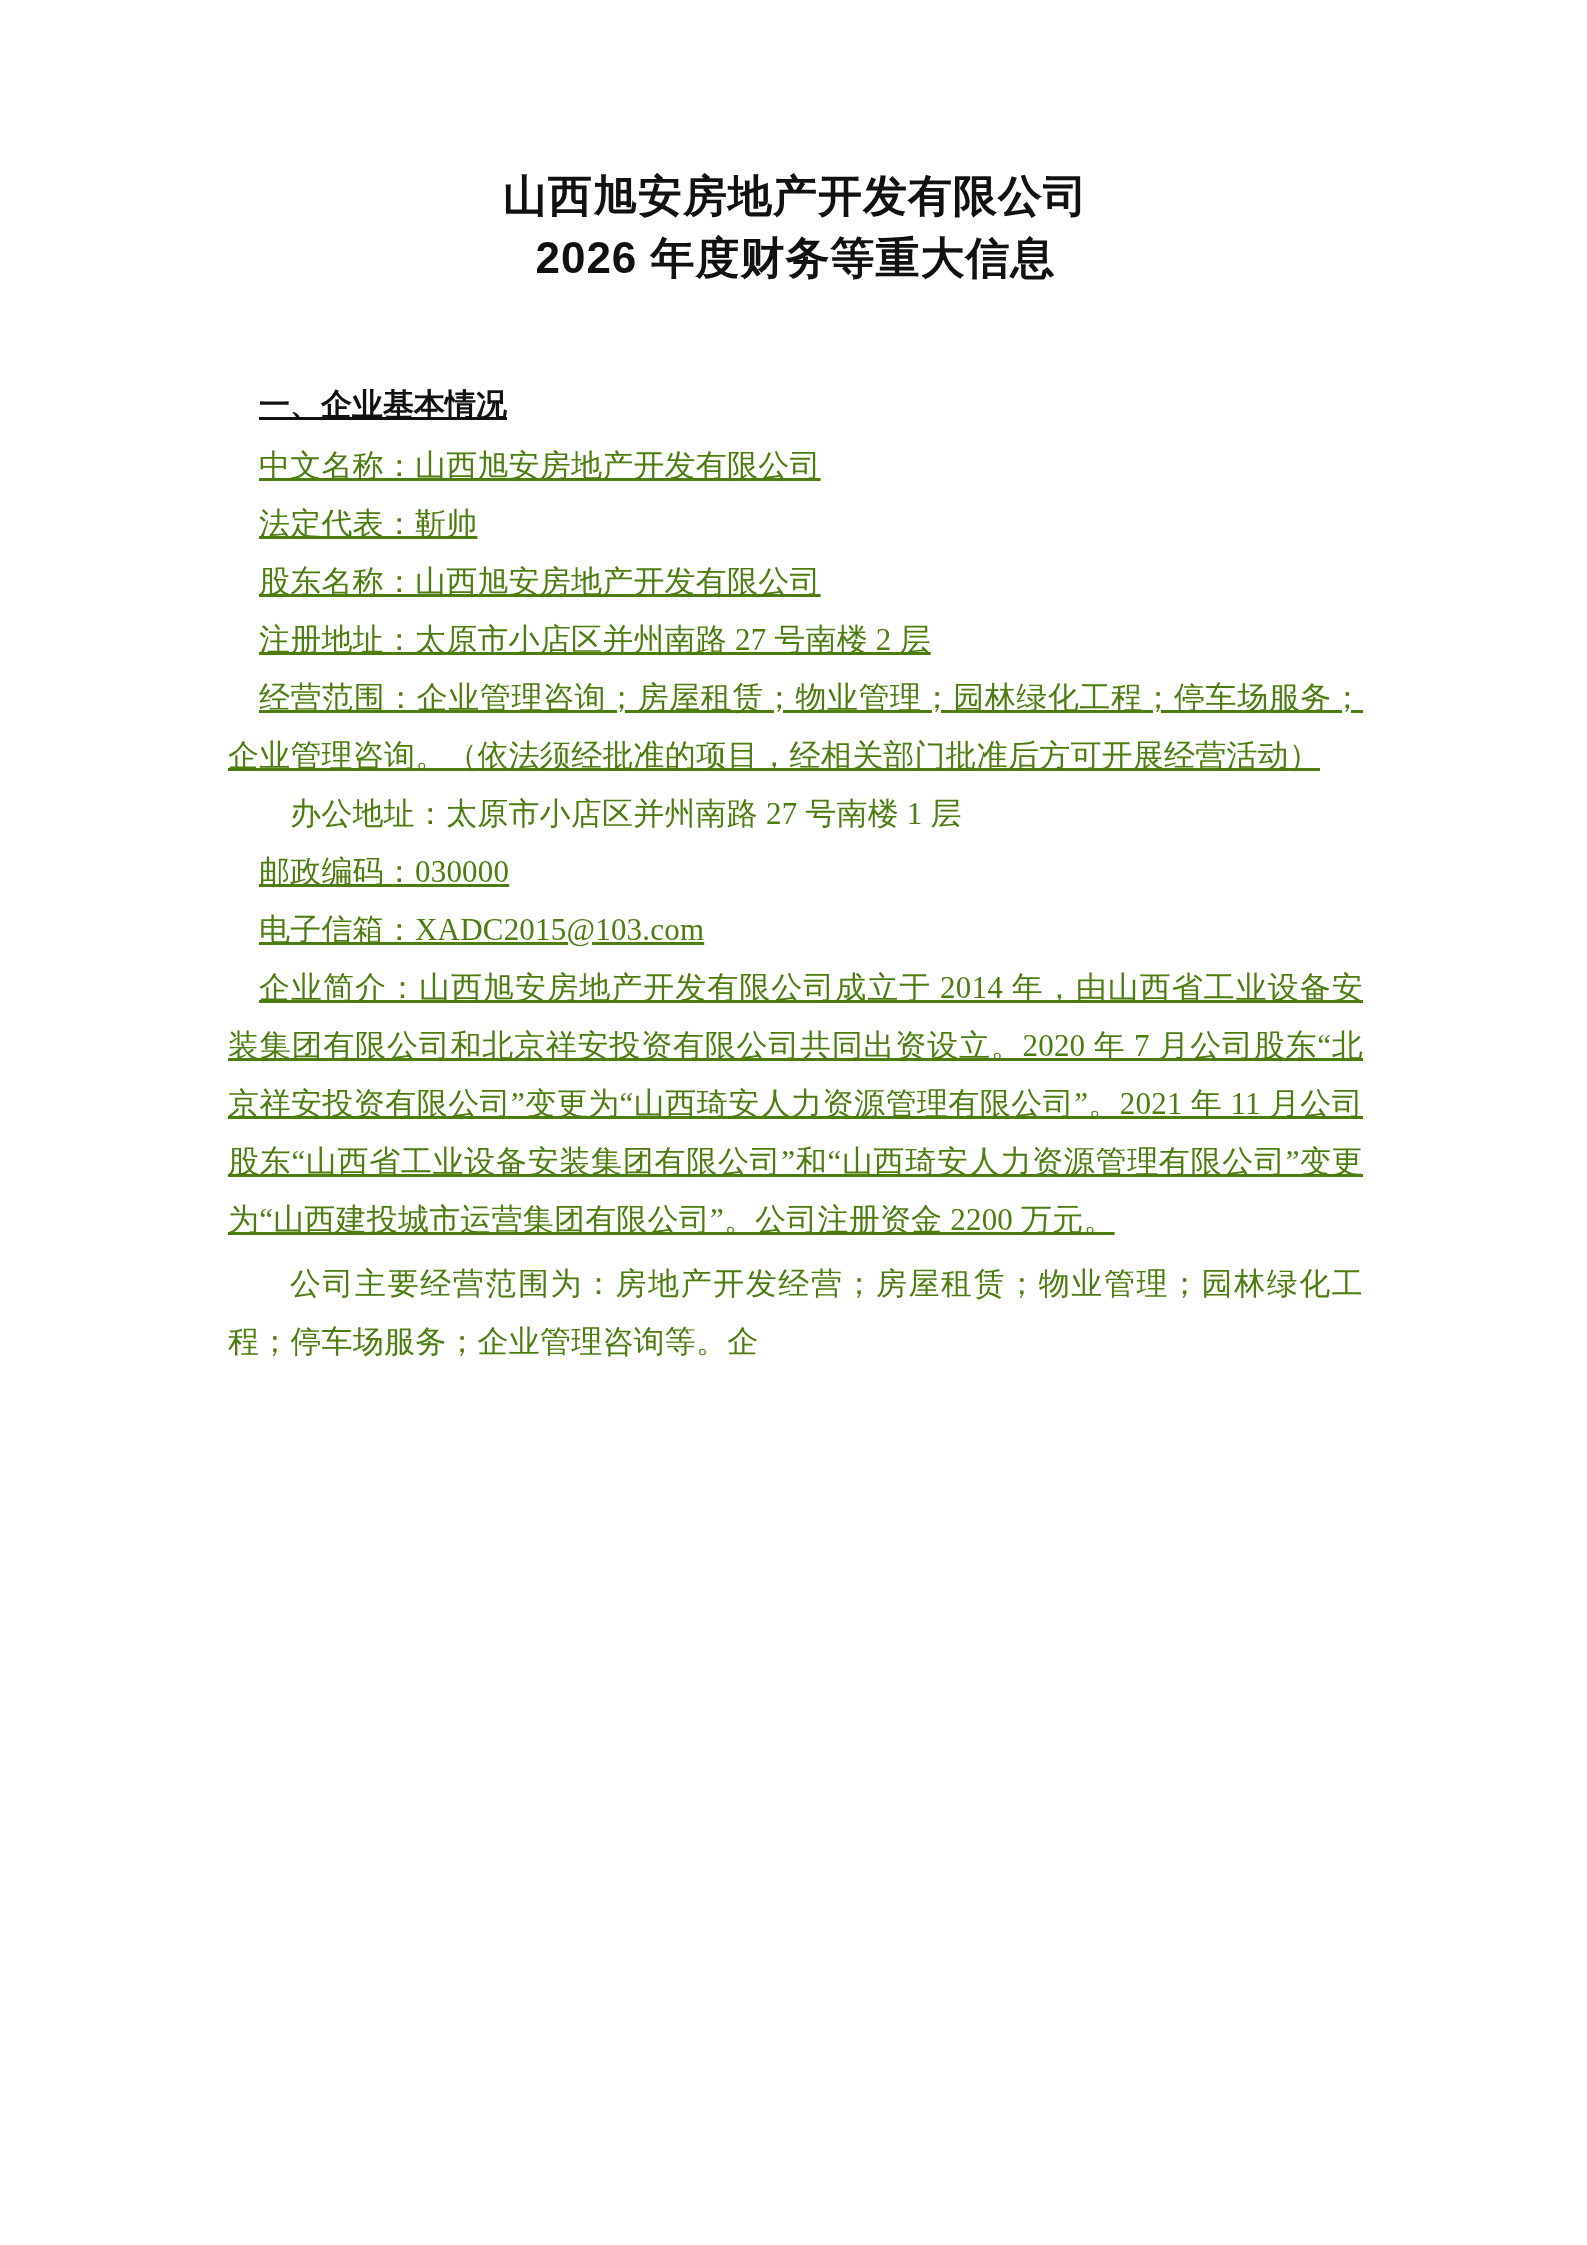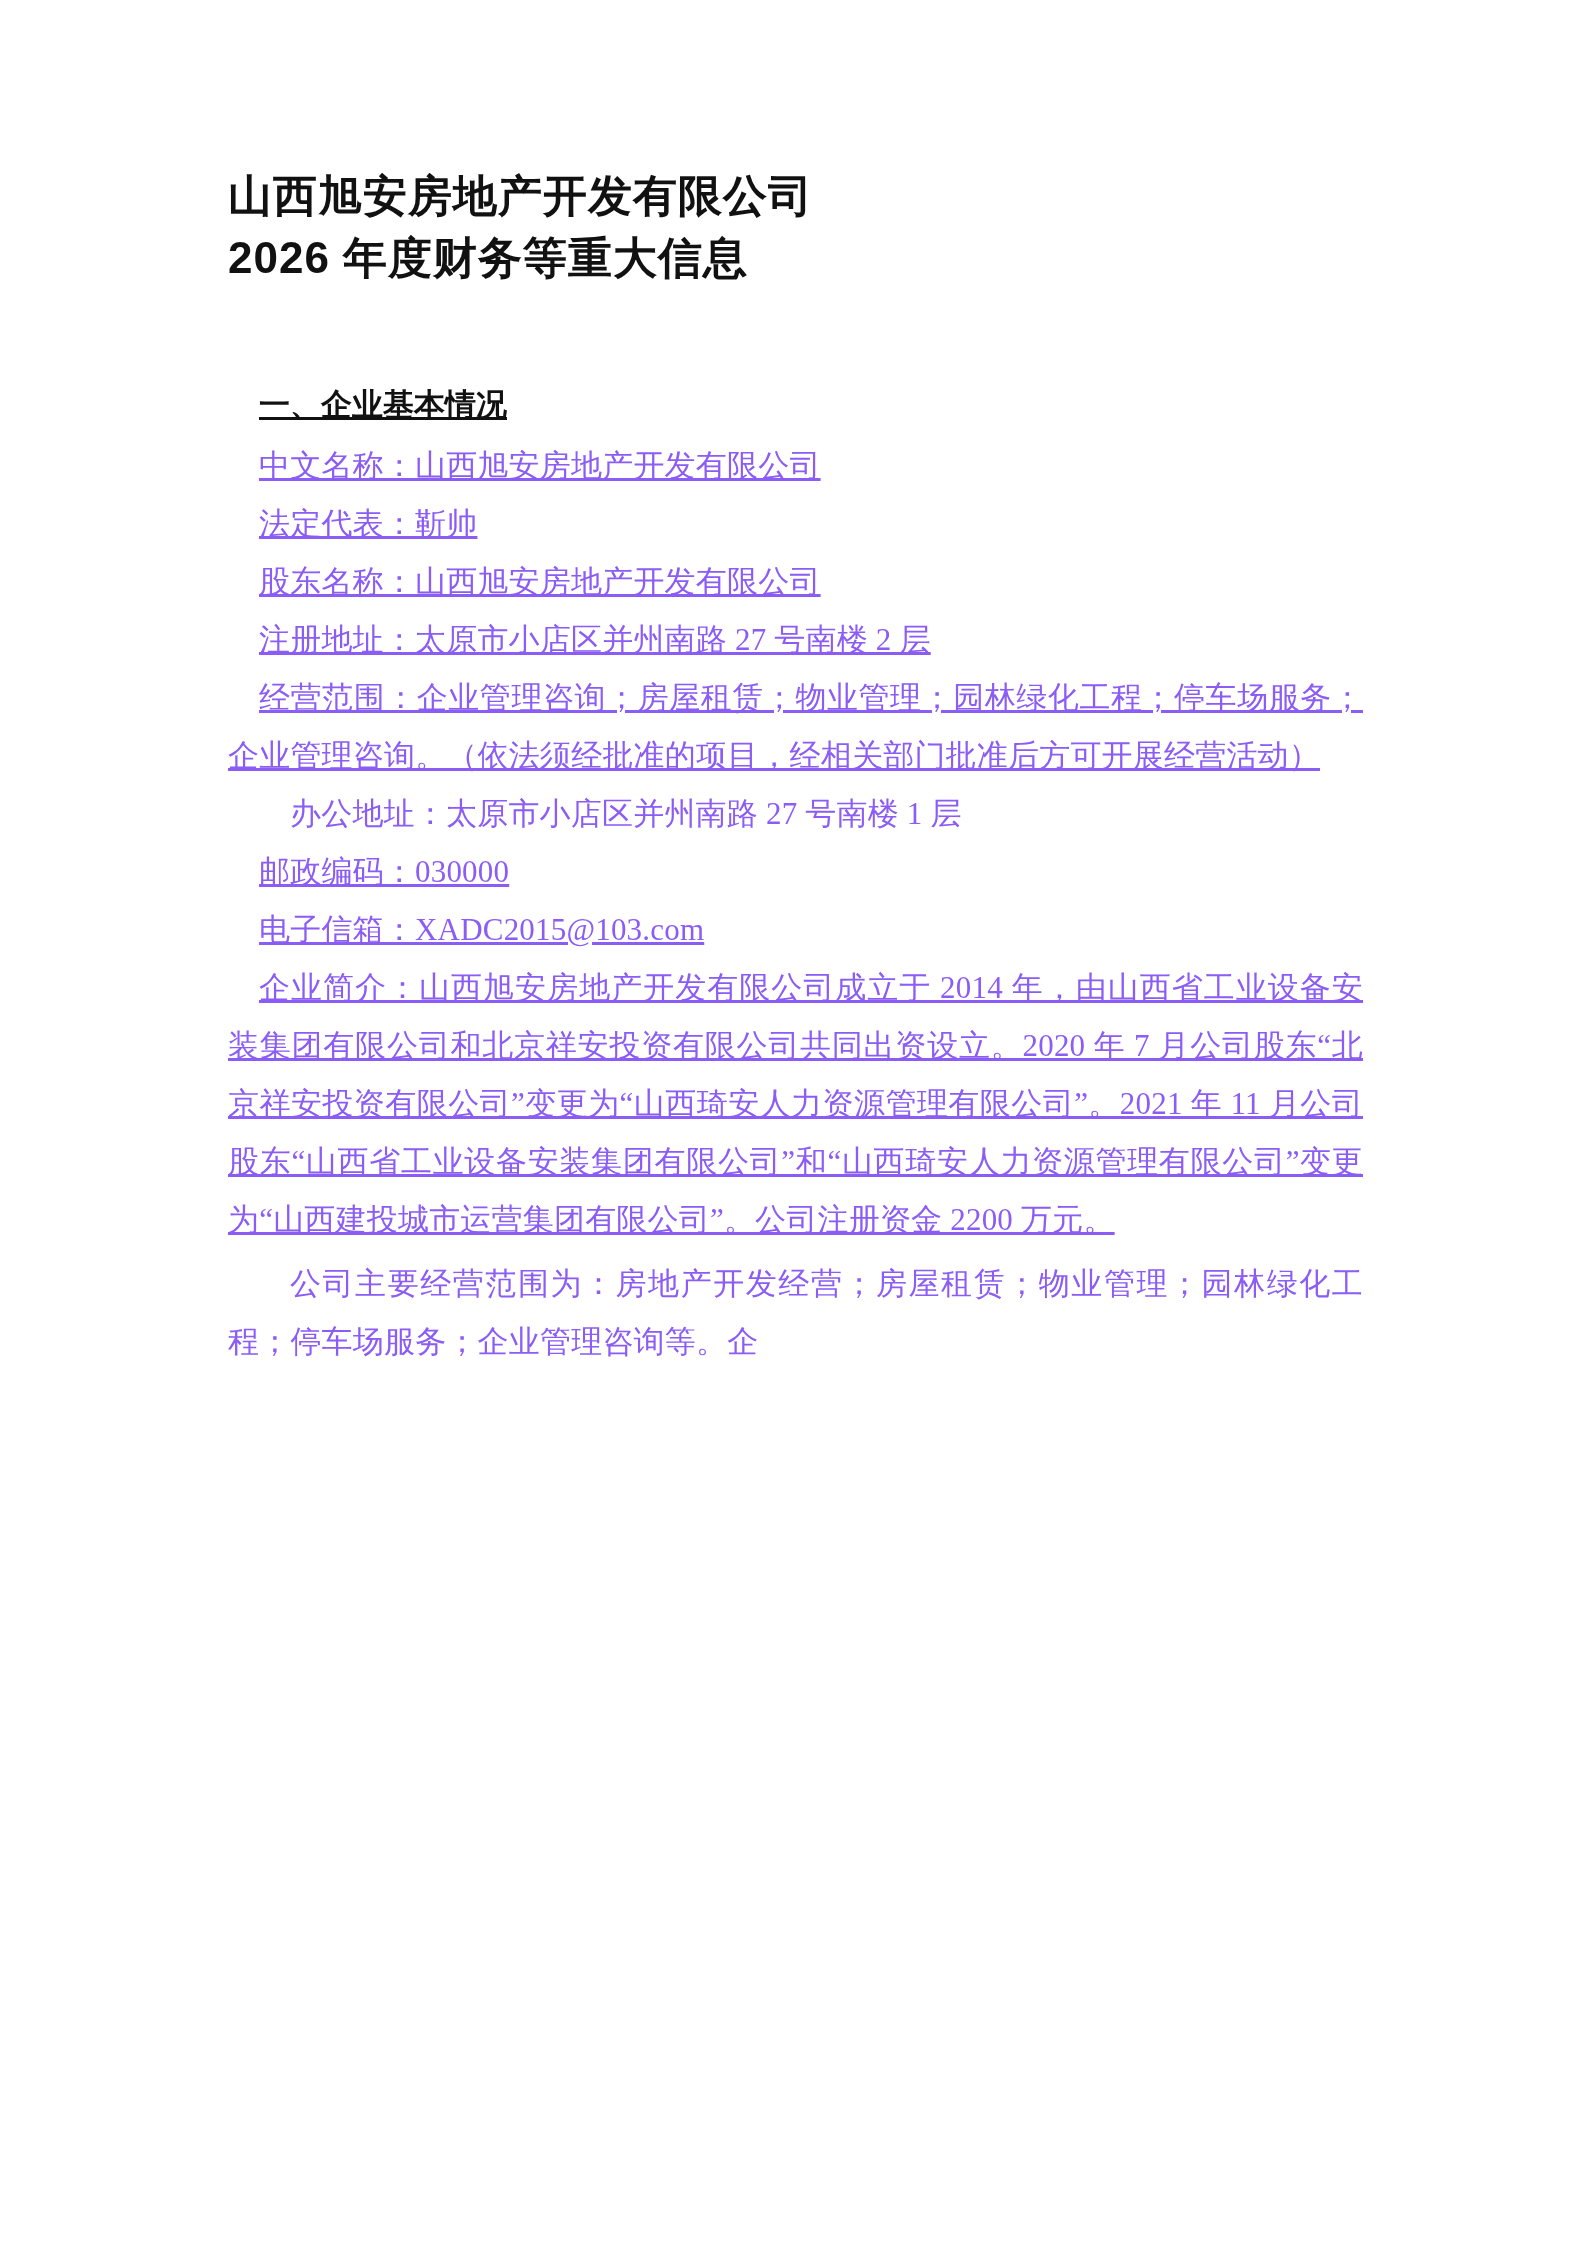--- a/index.html
+++ b/index.html
@@ -18,21 +18,21 @@
     font-family: "Liberation Serif", "DejaVu Serif", serif;
     color: #1a1a1a;
   }
   .content {
     position: absolute;
     left: 228px;
     top: 165px;
     width: 1135px;
   }
   .doc-title {
-    text-align: left;
+    text-align: center;
     font-family: "Liberation Sans", "DejaVu Sans", sans-serif;
     font-weight: bold;
     font-size: 44px;
     line-height: 62px;
     letter-spacing: 1px;
     color: #111111;
     margin: 0;
   }
   .doc-title .line2 {
     display: block;
@@ -49,21 +49,21 @@
   }
   .spacer-after-title {
     height: 92px;
   }
   .spacer-after-heading {
     height: 8px;
   }
   .para {
     font-size: 31px;
     line-height: 58px;
-    color: #8b5cf6;
+    color: #4d7c0f;
     margin: 0;
     text-align: justify;
     text-justify: inter-ideograph;
     letter-spacing: 0.2px;
     font-family: "Liberation Serif", "DejaVu Serif", serif;
   }
   .indent-1 {
     text-indent: 31px;
     text-decoration: underline;
   }

